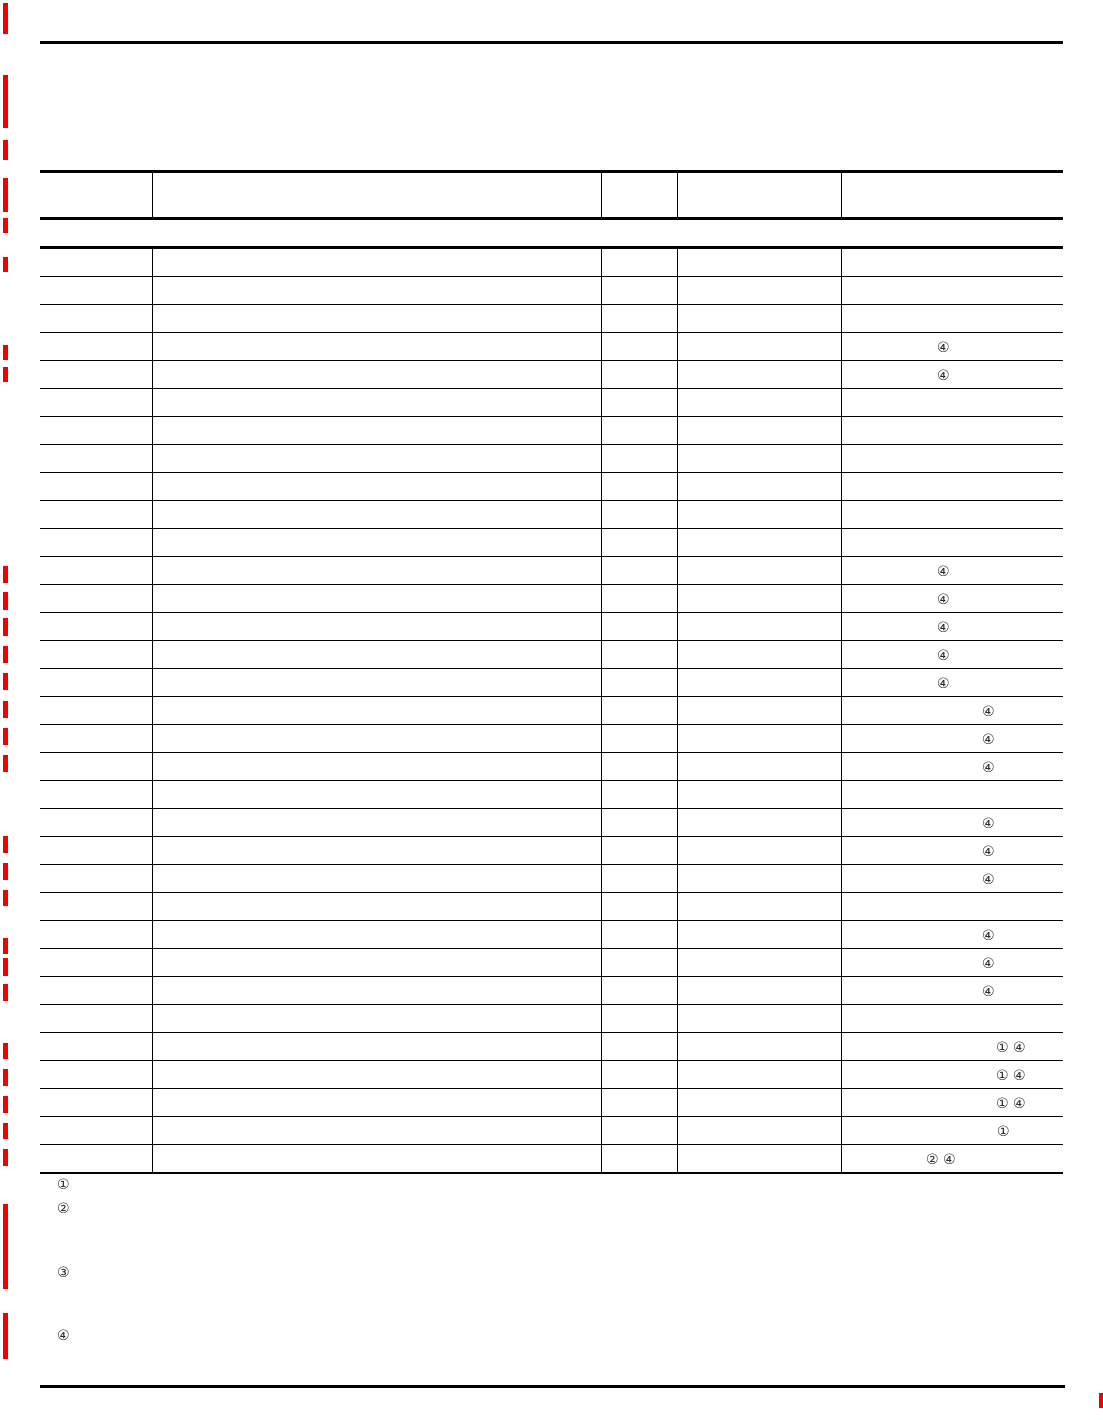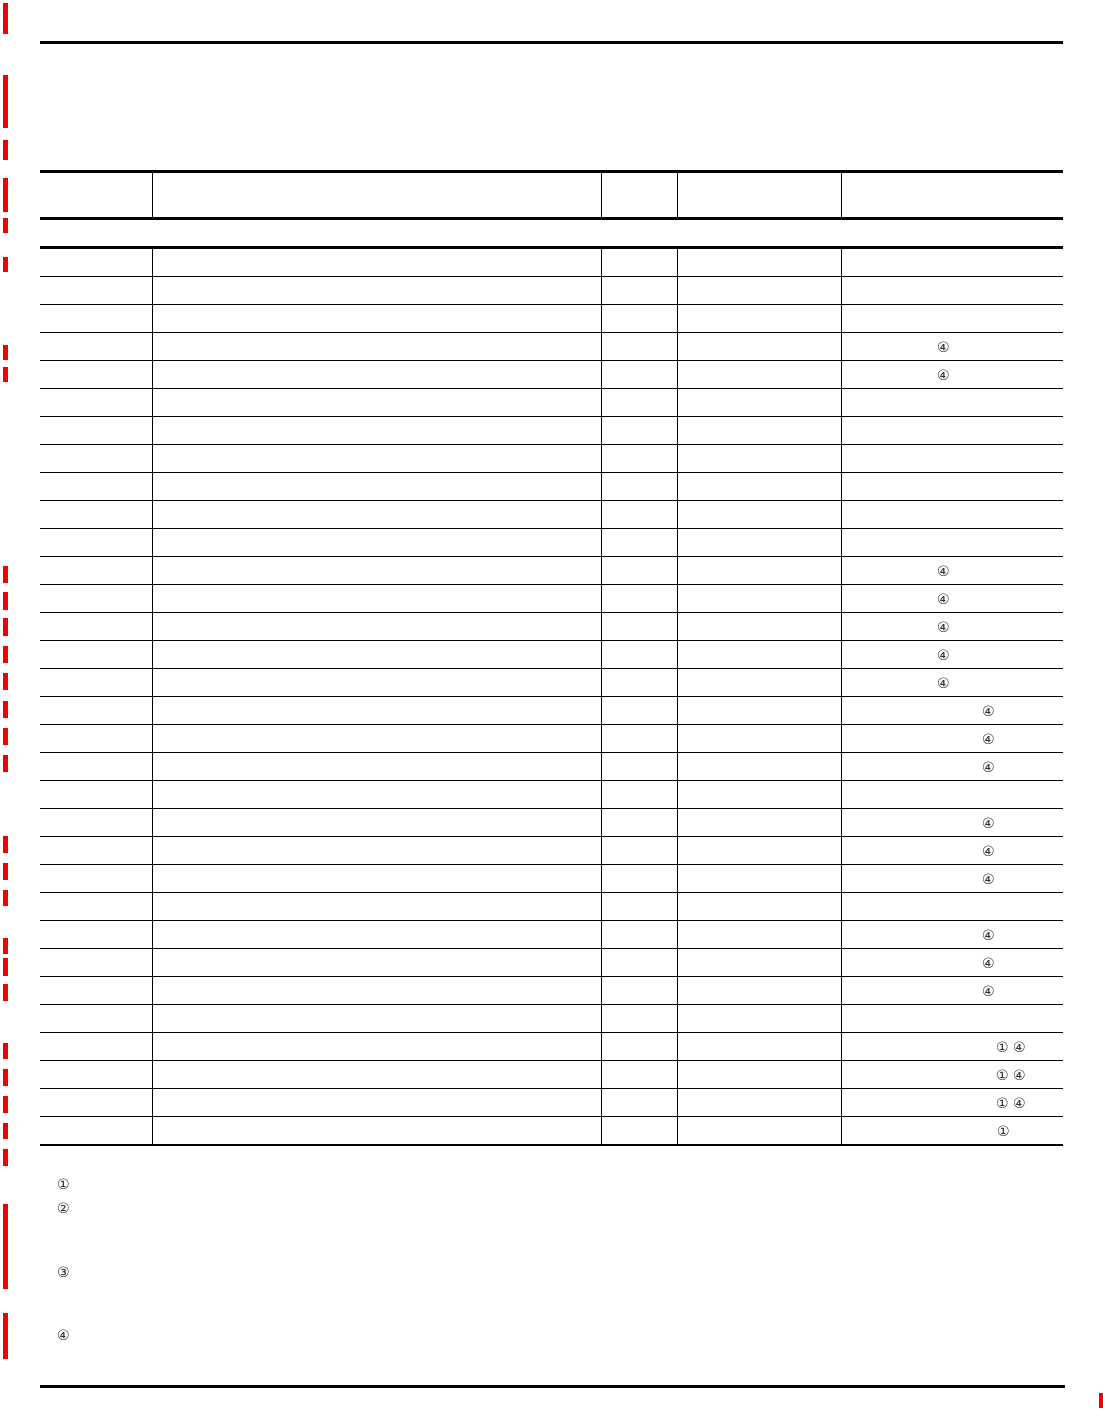--- a/index.html
+++ b/index.html
@@ -150,20 +150,23 @@
     <span class="note" style="left: 956px;">① ④</span>
   </div>
       <div class="trow">
     <span class="note" style="left: 956px;">① ④</span>
   </div>
       <div class="trow">
     <span class="note" style="left: 956px;">① ④</span>
   </div>
       <div class="trow">
     <span class="note" style="left: 957px;">①</span>
+  </div>
+      <div class="trow">
+    <span class="note" style="left: 886px;">② ④</span>
   </div>
     </div>
 
   <div class="footnote f1">①</div>
   <div class="footnote f2">②</div>
   <div class="footnote f3">③</div>
   <div class="footnote f4">④</div>
 
   <div class="rule bottom"></div>
 

